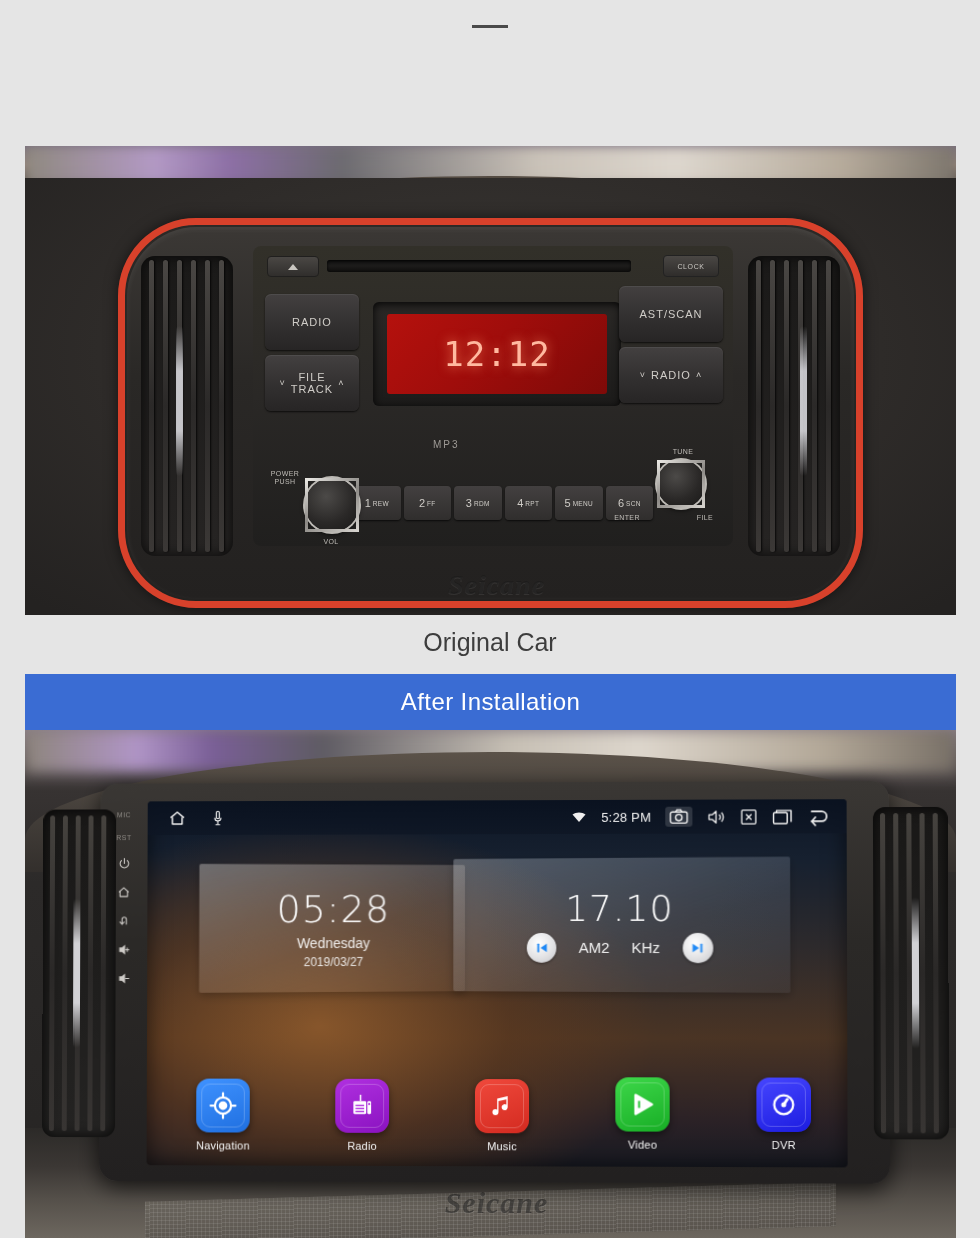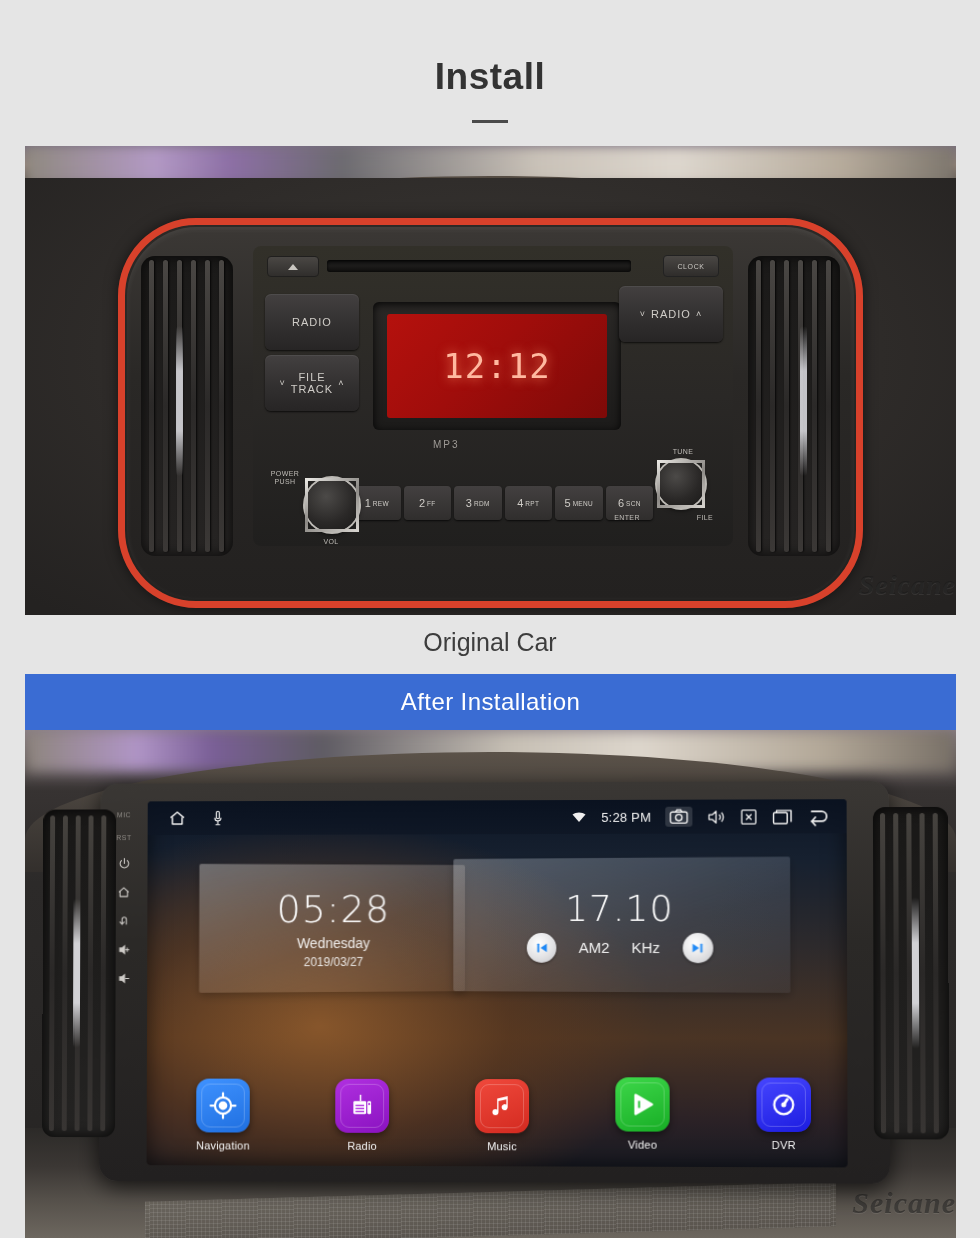--- a/index.html
+++ b/index.html
@@ -177,21 +177,21 @@
     margin-bottom: 5px;
     display: flex; align-items: center; justify-content: center;
     color: #d0cdc8; font-size: 11px; letter-spacing: 1px;
     box-shadow: 0 1px 2px rgba(0,0,0,0.7), inset 0 1px 1px rgba(255,255,255,0.07);
   }
   .rbtn .arrows { font-size: 9px; }
   .rbtn-seek { display:flex; align-items:center; gap:5px; }
   .rbtn-seek .stack { display:flex; flex-direction:column; align-items:center; line-height:1.1;}
 
   .display {
-    position: absolute; left: 120px; top: 56px; width: 248px; height: 128px;
+    position: absolute; left: 120px; top: 56px; width: 248px; height: 104px;
     background: linear-gradient(180deg,#2a2826 0%, #1c1b1a 100%);
     border-radius: 6px;
     padding: 12px 14px;
     box-shadow: inset 0 2px 8px rgba(0,0,0,0.9);
     text-align: right;
   }
   .display-inner {
     width: 100%; height: 100%;
     background: linear-gradient(135deg,#b5110d 0%, #a00d0b 45%, #7e0a08 100%);
     border-radius: 3px;
@@ -233,21 +233,21 @@
   .knob.tune { left: 404px; top: 214px; width: 48px; height: 48px; }
 
   .tiny-label {
     position: absolute; font-size: 7px; color: #bfbcb7; letter-spacing: 0.4px;
     line-height: 1.1; text-align: center;
   }
 
   .seicane-wm {
     position: absolute;
     left: 12px; right: 0; bottom: 14px;
-    text-align: right;
+    text-align: center;
     font-family: "Liberation Serif", serif;
     font-style: italic; font-weight: bold;
     font-size: 28px;
     color: rgba(25,25,25,0.55);
     letter-spacing: 1px;
     text-shadow: 0 1px 0 rgba(255,255,255,0.08);
   }
   #photo-installed .seicane-wm { bottom: 18px; font-size: 30px; color: rgba(20,20,20,0.5); }
 
   
@@ -388,21 +388,20 @@
   }
   .app .lbl { font-size: 11px; color: #f4f4f4; letter-spacing: 0.2px; }
   .app.video .lbl, .app.dvr .lbl { margin-bottom: 2px; }
 
   svg { display:block; }
 </style>
 </head>
 <body>
 
 <div>
-  <div class="page-title">Install</div>
   <div class="title-rule"></div>
 </div>
 
 <div class="photo" id="photo-original">
   <div class="dash-bg"></div>
   <div class="dash-blur-top"></div>
   <div class="dash-top-curve"></div>
   <div class="dash-body"></div>
 
   <div class="red-bezel"></div>
@@ -456,20 +455,23 @@
     </div>
 
     <div class="display">
       <div class="display-inner">
         <span>12:12</span>
       </div>
     </div>
     <div class="mp3-label">MP3</div>
 
     <div class="btn-col-right">
+      <div class="rbtn">
+        <span>AST/SCAN</span>
+      </div>
       <div class="rbtn">
         <div class="rbtn-seek">
           <span class="arrows">˅</span>
           <span>RADIO</span>
           <span class="arrows">˄</span>
         </div>
       </div>
     </div>
 
     <div class="preset-row">

